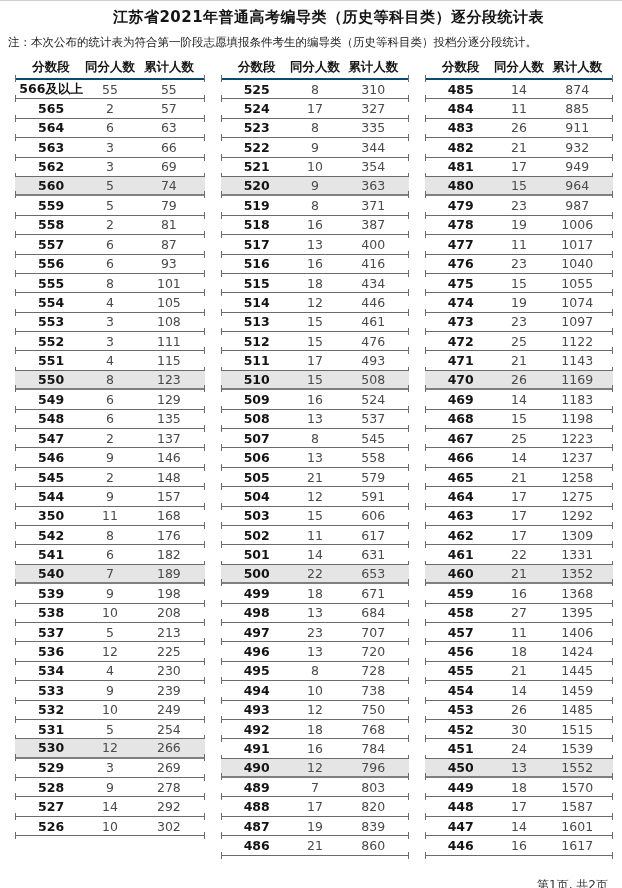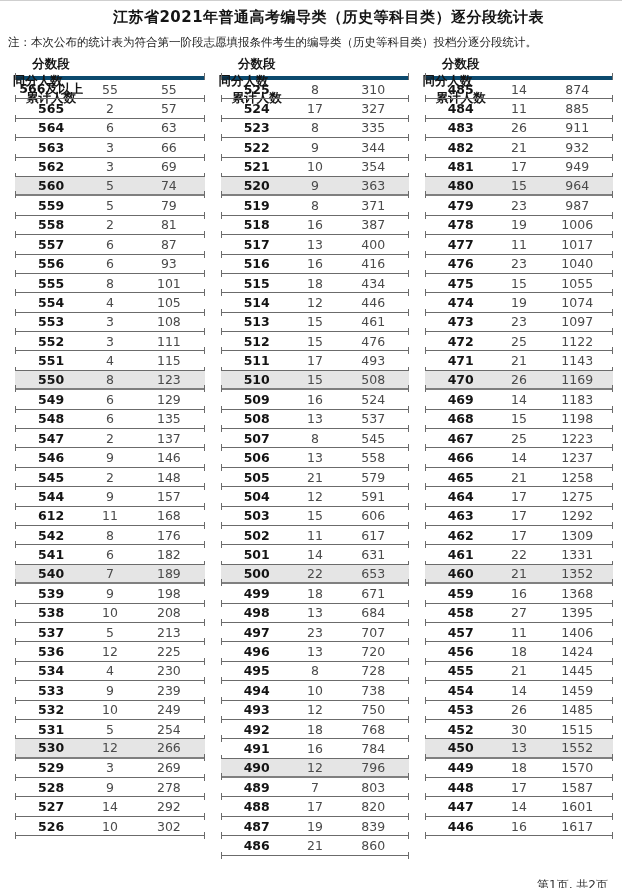--- a/index.html
+++ b/index.html
@@ -34,23 +34,22 @@
     display:flex;
     justify-content:space-between;
     margin:6px 9px 0 15px;
   }
   .score-table { width:190px; }
   .score-table.t2, .score-table.t3 { width:188px; }
   .thead {
     display:flex;
     height:24px;
     position:relative;
-    border-bottom:4px solid #0c4a6e;
+    border-bottom:2px solid #0c4a6e;
     box-sizing:border-box;
-    flex-direction:column;
   }
   .th {
     display:flex;
     align-items:center;
     justify-content:center;
     white-space:nowrap;
     font-size:12.5px;
     font-weight:bold;
     color:#151515;
   }
@@ -213,21 +212,21 @@
           <span class="td c0">545</span>
           <span class="td c1">2</span>
           <span class="td c2">148</span>
         </div>
         <div class="trow">
           <span class="td c0">544</span>
           <span class="td c1">9</span>
           <span class="td c2">157</span>
         </div>
         <div class="trow">
-          <span class="td c0">612</span>
+          <span class="td c0">350</span>
           <span class="td c1">11</span>
           <span class="td c2">168</span>
         </div>
         <div class="trow">
           <span class="td c0">542</span>
           <span class="td c1">8</span>
           <span class="td c2">176</span>
         </div>
         <div class="trow">
           <span class="td c0">541</span>
@@ -681,20 +680,25 @@
         <div class="trow">
           <span class="td c0">453</span>
           <span class="td c1">26</span>
           <span class="td c2">1485</span>
         </div>
         <div class="trow">
           <span class="td c0">452</span>
           <span class="td c1">30</span>
           <span class="td c2">1515</span>
         </div>
+        <div class="trow">
+          <span class="td c0">451</span>
+          <span class="td c1">24</span>
+          <span class="td c2">1539</span>
+        </div>
         <div class="trow shaded">
           <span class="td c0">450</span>
           <span class="td c1">13</span>
           <span class="td c2">1552</span>
         </div>
         <div class="trow">
           <span class="td c0">449</span>
           <span class="td c1">18</span>
           <span class="td c2">1570</span>
         </div>

